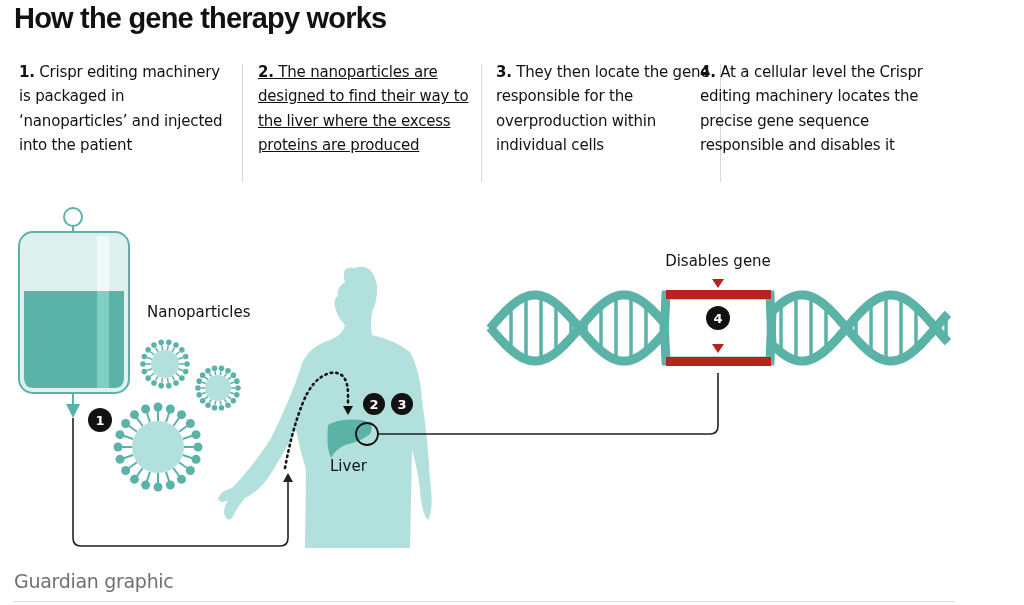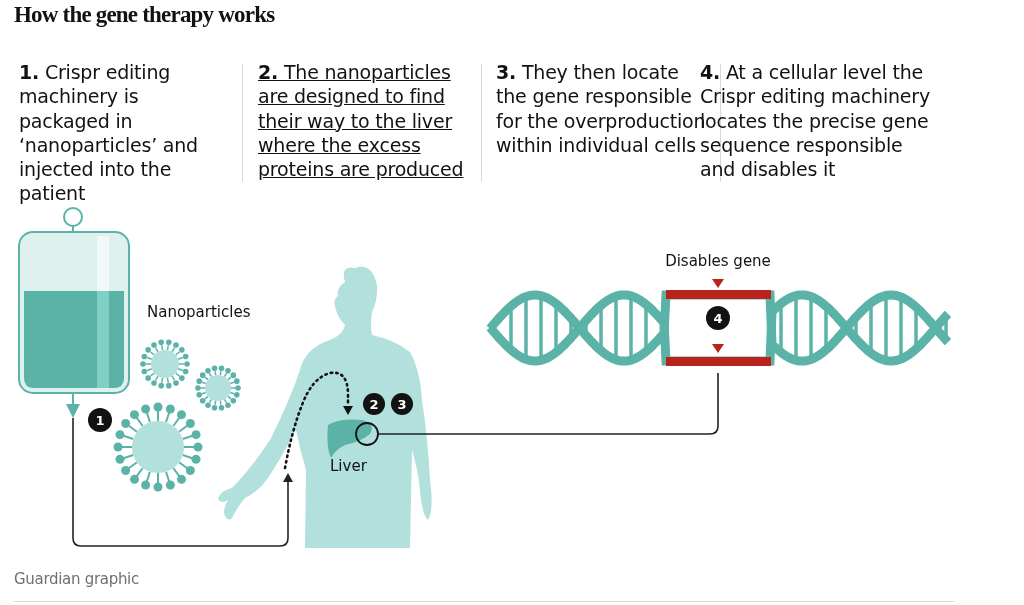--- a/index.html
+++ b/index.html
@@ -1,30 +1,30 @@
 <!DOCTYPE html>
 <html><head>
 <meta charset="utf-8">
 <style>
   html, body { margin: 0; padding: 0; background: #ffffff; }
   body { width: 1024px; height: 605px; position: relative; overflow: hidden; font-family: "DejaVu Sans", sans-serif; color: #121212; }
-  .title { position: absolute; left: 14px; top: 2px; font-family: Liberation Serif, serif; font-weight: bold; font-size: 23px; letter-spacing: -0.8px; color: #121212; white-space: nowrap; }
+  .title { position: absolute; left: 14px; top: 2px; font-family: Liberation Sans, sans-serif; font-weight: bold; font-size: 29px; letter-spacing: -0.8px; color: #121212; white-space: nowrap; }
   .steps { position: absolute; left: 0; top: 60px; width: 1024px; height: 122px; }
-  .step { position: absolute; top: 0; height: 120px; font-size: 19px; line-height: 24.3px; color: #121212; letter-spacing: -0.2px; }
+  .step { position: absolute; top: 0; height: 120px; font-size: 15px; line-height: 24.3px; color: #121212; letter-spacing: -0.2px; }
   .step .num { font-weight: bold; }
   .step.s1 { left: 19px; width: 215px; }
   .step.s2 { left: 258px; width: 215px; text-decoration: underline; }
   .step.s3 { left: 496px; width: 215px; }
   .step.s4 { left: 700px; width: 230px; }
   .divider { position: absolute; top: 4px; width: 1px; height: 118px; background: #d8d8d8; }
   .d1 { left: 242px; } .d2 { left: 481px; } .d3 { left: 720px; }
   svg.illus { position: absolute; left: 0; top: 190px; }
   .label { font-family: "DejaVu Sans", sans-serif; font-size: 15px; fill: #121212; }
   .badge-text { font-family: "DejaVu Sans", sans-serif; font-weight: bold; font-size: 13px; fill: #ffffff; }
-  .credit { position: absolute; left: 14px; top: 570px; font-size: 15px; color: #707070; letter-spacing: -0.3px; }
+  .credit { position: absolute; left: 14px; top: 570px; font-size: 19px; color: #707070; letter-spacing: -0.3px; }
   .bottom-rule { position: absolute; left: 14px; top: 601px; width: 940px; height: 1px; background: #dcdcdc; }
 </style>
 </head>
 <body>
 
 <div class="title">How the gene therapy works</div>
 
 <div class="steps">
   <div class="step s1"><span class="num">1.</span><span> Crispr editing machinery is packaged in ‘nanoparticles’ and injected into the patient</span></div>
   <div class="divider d1"></div>

